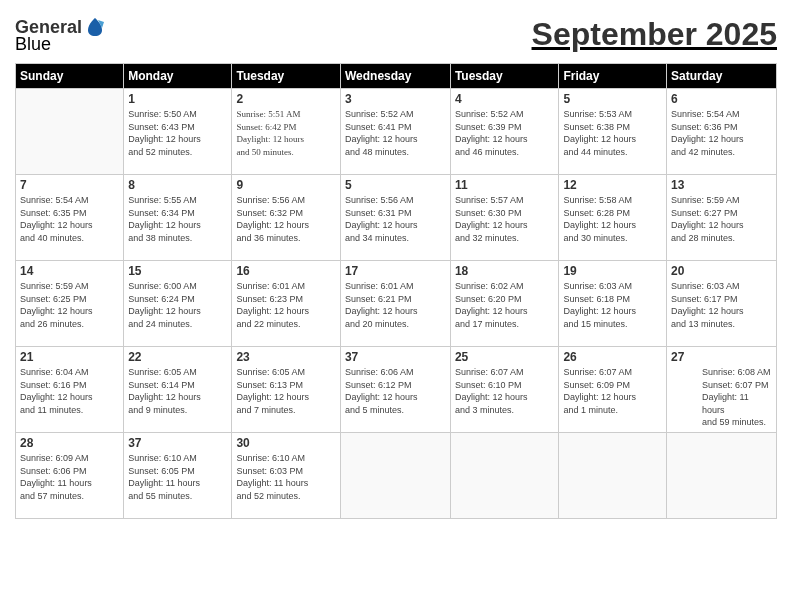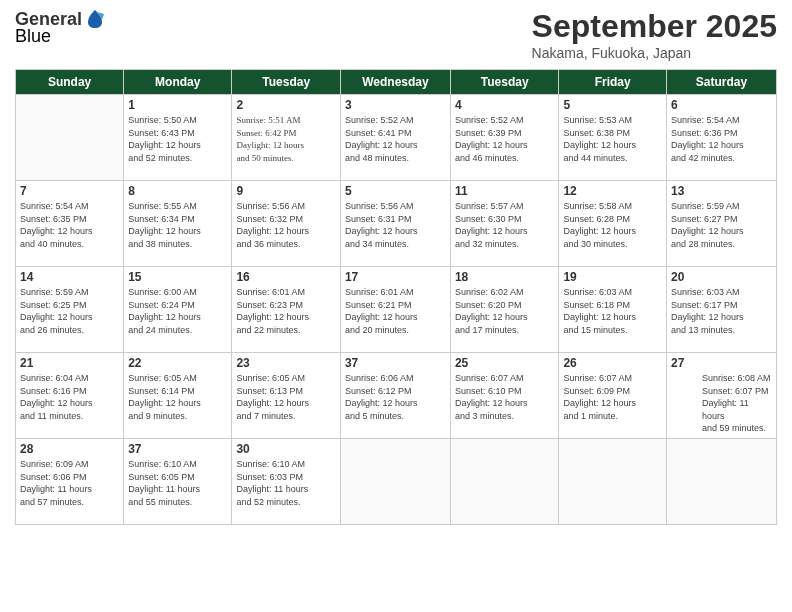--- a/index.html
+++ b/index.html
@@ -6,21 +6,21 @@
     body {
       width: 792px;
       height: 612px;
       font-family: Arial, sans-serif;
       background: #fff;
       overflow: hidden;
     }
     .page {
       width: 792px;
       height: 554px;
-      padding: 8px 15px;
+      padding: 16px 15px;
     }
     .header {
       display: flex;
       align-items: flex-start;
       justify-content: space-between;
       margin-bottom: 8px;
     }
     .logo {
       display: flex;
       align-items: center;
@@ -30,41 +30,42 @@
       font-size: 18px;
       font-weight: bold;
       color: #333;
     }
     .logo-text-blue {
       font-size: 18px;
       font-weight: normal;
       color: #000000;
     }
     .title-block {
-      text-align: left;
+      text-align: center;
+      text-decoration: underline;
     }
     .month-title {
       font-size: 32px;
       font-weight: bold;
       color: #333;
     }
     .subtitle {
       font-size: 14px;
       color: #555;
     }
     .calendar {
       width: 100%;
       border-collapse: collapse;
       font-size: 10px;
     }
     .calendar th {
-      background: #14532d;
+      background: #000000;
       color: #fff;
       padding: 5px 4px;
-      text-align: center;
+      text-align: left;
       font-size: 12px;
       font-weight: bold;
       border: 1px solid #ccc;
     }
     .calendar td {
       border: 1px solid #ccc;
       vertical-align: top;
       padding: 3px 4px;
       width: 113px;
       height: 86px;
@@ -97,21 +98,20 @@
           <svg width="22" height="22" viewBox="0 0 22 22" style="margin-left:2px;">
             <path d="M11 2 C11 2 18 8 18 14 C18 18 15 20 11 20 C7 20 4 18 4 14 C4 8 11 2 11 2Z" fill="#1a5fa8"></path>
             <path d="M14 4 L20 6 L18 12 Z" fill="#4a9fd4"></path>
           </svg>
         </div>
         <span class="logo-text-blue" style="margin-top:-4px;">Blue</span>
       </div>
     </div>
     <div class="title-block">
       <div class="month-title">September 2025</div>
-      <div class="subtitle">Nakama, Fukuoka, Japan</div>
     </div>
   </div>
 
   <table class="calendar">
     <thead>
       <tr>
         <th>Sunday</th>
         <th>Monday</th>
         <th>Tuesday</th>
         <th>Wednesday</th>

